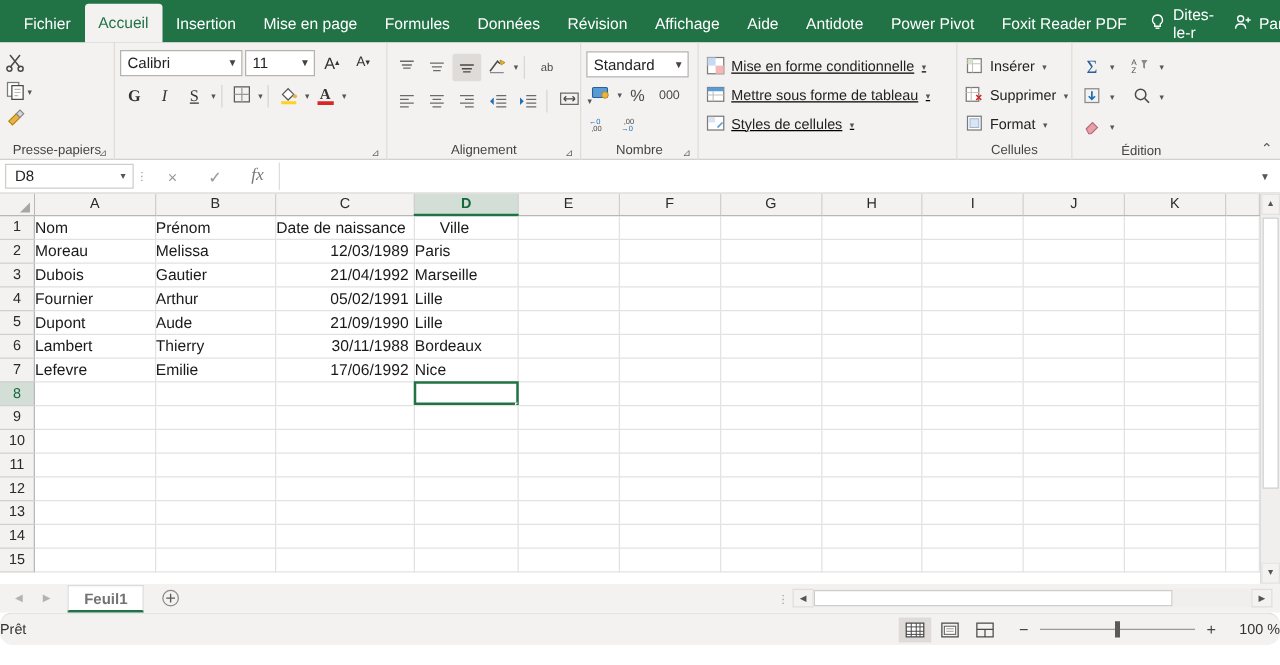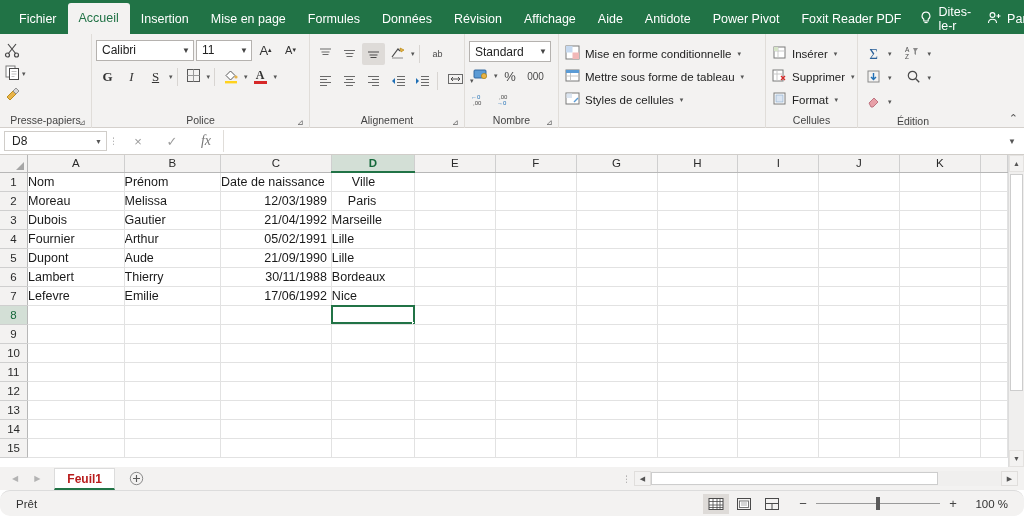--- a/index.html
+++ b/index.html
@@ -102,21 +102,21 @@
   .al-row { display: flex; align-items: center; gap: 1px; height: 25px; }
   .al-row2 { display: flex; align-items: center; gap: 1px; height: 25px; margin-top: 2px; }
 
   
   .g-number { width: 94px; }
   .num-combo { width: 82px; height: 21px; }
   .num-row { display: flex; align-items: center; gap: 1px; margin-top: 3px; }
   .num-row2 { display: flex; align-items: center; gap: 3px; margin-top: 2px; }
 
   
-  .g-styles { width: 207px; }
+  .g-styles { width: 207px; text-decoration: underline; }
   .style-item {
     display: flex; align-items: center; gap: 5px;
     height: 23px; font-size: 11.5px; color: #222;
     padding-left: 2px; white-space: nowrap;
   }
 
   
   .g-cells { width: 92px; }
   .cell-item {
     display: flex; align-items: center; gap: 5px;
@@ -222,21 +222,21 @@
   
   .sheetbar { height: 23px; background: #f3f2f1; display: flex; align-items: center; }
   .nav-arrows { display: flex; align-items: center; padding-left: 12px; gap: 16px; }
   .nav-arrow { font-size: 8px; color: #b3b3b3; }
   .sheet-tabs { display: flex; align-items: flex-end; margin-left: 14px; height: 23px; }
   .sheet-tab {
     padding: 0 12px; height: 22px; line-height: 21px;
     font-size: 12px; color: #555; background: #f3f2f1;
   }
   .sheet-tab.active {
-    background: #ffffff; color: #b91c1c; font-weight: bold;
+    background: #ffffff; color: #737373; font-weight: bold;
     border-top: 1px solid #dcdcdc; border-left: 1px solid #dcdcdc;
     border-right: 1px solid #dcdcdc; border-bottom: 2px solid #217346;
   }
   .add-sheet {
     width: 22px; height: 22px; display: flex; align-items: center;
     justify-content: center; margin-left: 10px; color: #666; font-size: 13px;
   }
   .sb-grip { margin-left: auto; display: flex; align-items: center; }
   .hscroll-area { display: flex; align-items: center; width: 390px; padding-right: 6px; }
   .hs-arrow {
@@ -246,21 +246,21 @@
   }
   .htrack { flex: 1; height: 15px; background: #f0efee; position: relative; }
   .hthumb {
     position: absolute; left: 0; top: 1px; bottom: 1px; width: 82%;
     background: #fff; border: 1px solid #cdcdcd;
   }
 
   
   .statusbar {
     height: 26px; background: #f3f2f1; border-top: 1px solid #dcdcdc;
-    display: flex; align-items: center; padding: 0 16px; font-size: 11.5px; color: #333; border-radius: 10px;
+    display: flex; align-items: center; padding: 0 0; font-size: 11.5px; color: #333; border-radius: 10px;
   }
   .status-right { margin-left: auto; display: flex; align-items: center; gap: 2px; }
   .view-btn {
     width: 26px; height: 20px; display: flex; align-items: center;
     justify-content: center; color: #3a3a3a;
   }
   .view-btn.on { background: #dedbd8; }
   .zoom-wrap { display: flex; align-items: center; gap: 7px; margin-left: 10px; }
   .zoom-sign { font-size: 13px; color: #444; width: 12px; text-align: center; }
   .zoom-track { width: 124px; height: 1px; background: #9a9a9a; position: relative; }
@@ -403,21 +403,20 @@
           <span class="caret">▾</span>
           <div class="ic-btn sq">
             <span style="display:flex;flex-direction:column;align-items:center;">
               <b style="font-size:12px;line-height:11px;font-family:'Liberation Serif',serif;">A</b>
               <span style="display:block;width:13px;height:3px;background:#d62828;"></span>
             </span>
           </div>
           <span class="caret">▾</span>
         </div>
       </div>
-      <div class="group-label">Police</div>
       <div class="dialog-launcher">⊿</div>
     </div>
 
     <div class="group g-align">
       <div class="group-body" style="flex-direction:column;padding-top:3px;">
         <div class="al-row">
           <div class="ic-btn sq">
             <svg width="15" height="15" viewBox="0 0 15 15">
                 <path d="M2 3h11M3.5 6h8M4.5 8.5h6" stroke="#6a6a6a" stroke-width="1.1"></path>
               </svg>
@@ -719,21 +718,21 @@
               <td class="cell" style="width: 83px;"></td>
               <td class="cell" style="width: 83px;"></td>
               <td class="cell" style="width: 83px;"></td>
               <td class="cell" style="width: 28px;"></td>
             </tr>
             <tr>
               <th class="rowhead">2</th>
               <td class="cell" style="width: 98px;">Moreau</td>
               <td class="cell" style="width: 98px;">Melissa</td>
               <td class="cell num" style="width: 111px;">12/03/1989</td>
-              <td class="cell" style="width: 84px; padding-left: 16px;">Paris</td>
+              <td class="cell" style="width: 84px;">Paris</td>
               <td class="cell" style="width: 83px;"></td>
               <td class="cell" style="width: 83px;"></td>
               <td class="cell" style="width: 83px;"></td>
               <td class="cell" style="width: 83px;"></td>
               <td class="cell" style="width: 83px;"></td>
               <td class="cell" style="width: 83px;"></td>
               <td class="cell" style="width: 83px;"></td>
               <td class="cell" style="width: 28px;"></td>
             </tr>
             <tr>

